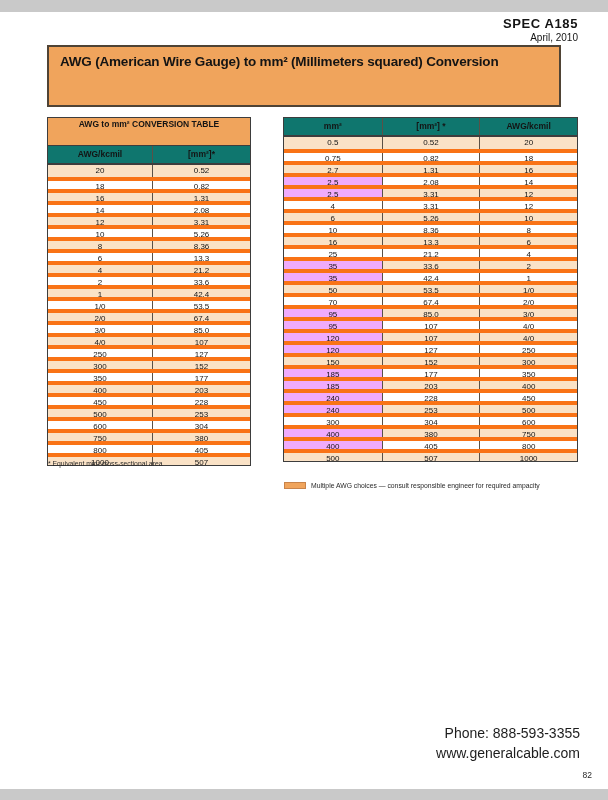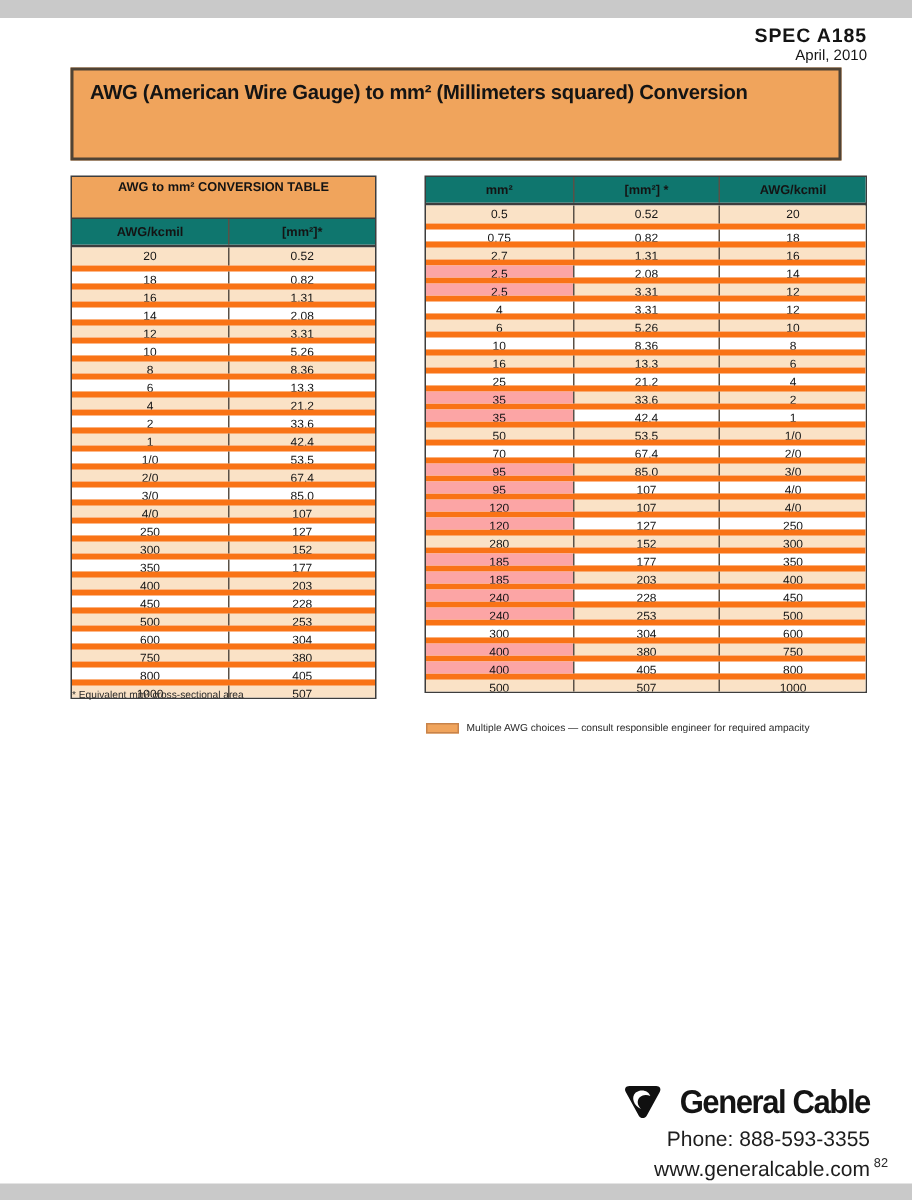--- a/index.html
+++ b/index.html
@@ -42,21 +42,21 @@
   .tbody .trow:nth-child(even) { background:#ffffff; }
 
   .tcell {
     font-size:8px; text-align:center; line-height:11px; height:100%;
     overflow:hidden; white-space:nowrap;
   }
   .tcell + .tcell { border-left:1px solid #5a5147; }
   .tblL .tcell:nth-child(1) { width:51.5%; }
   .tblL .tcell:nth-child(2) { width:48.5%; }
   .tblR .tcell { width:33.333%; }
-  .tcell.hl { background:#fca5a5; }
+  .tcell.hl { background:#f0abfc; }
 
   .footnote { position:absolute; left:48px; top:460px; font-size:6.8px; color:#2a2a2a; }
 
   .legend { position:absolute; left:284px; top:482px; display:flex; align-items:center; }
   .legend-swatch { width:22px; height:7px; background:#f0a45c; border:1px solid #c8834a; margin-right:5px; flex:none; }
   .legend-text { font-size:6.8px; color:#2a2a2a; }
 
   .footer { position:absolute; right:28px; top:722px; text-align:right; }
   .brand-row { display:flex; justify-content:flex-end; align-items:center; }
   .logo-icon { width:25px; height:24px; margin-right:4px; flex:none; }
@@ -288,21 +288,21 @@
         <div class="tcell hl">120</div>
         <div class="tcell">107</div>
         <div class="tcell">4/0</div>
       </div>
       <div class="trow">
         <div class="tcell hl">120</div>
         <div class="tcell">127</div>
         <div class="tcell">250</div>
       </div>
       <div class="trow">
-        <div class="tcell">280</div>
+        <div class="tcell">150</div>
         <div class="tcell">152</div>
         <div class="tcell">300</div>
       </div>
       <div class="trow">
         <div class="tcell hl">185</div>
         <div class="tcell">177</div>
         <div class="tcell">350</div>
       </div>
       <div class="trow">
         <div class="tcell hl">185</div>
@@ -340,25 +340,18 @@
         <div class="tcell">1000</div>
       </div>
     </div>
 </div>
 <div class="legend">
   <span class="legend-swatch"></span>
   <span class="legend-text">Multiple AWG choices — consult responsible engineer for required ampacity</span>
 </div>
 
 <div class="footer">
-  <div class="brand-row">
-    <svg class="logo-icon" viewBox="0 0 32 30">
-      <path d="M4.5,1 h23 c3,0 4.5,2.5 3,5 L19.5,26 c-1.8,3 -5.2,3 -7,0 L1.5,6 c-1.5,-2.5 0,-5 3,-5 Z" fill="#101010"></path>
-      <path d="M10,6.5 c5,-3.5 11,-1.5 12.5,3 c-3.5,-1.8 -7.5,-1 -9.5,1.5 c-2.2,2.8 -1.5,6.5 1.5,9.5 c-6,-2.5 -9,-10 -4.5,-14 Z" fill="#ffffff"></path>
-    </svg>
-    <span class="brand-name">General Cable</span>
-  </div>
   <div class="contact">
     <div>Phone: 888-593-3355</div>
     <div>www.generalcable.com</div>
   </div>
 </div>
 <div class="page-number">82</div>
 
 </body></html>

